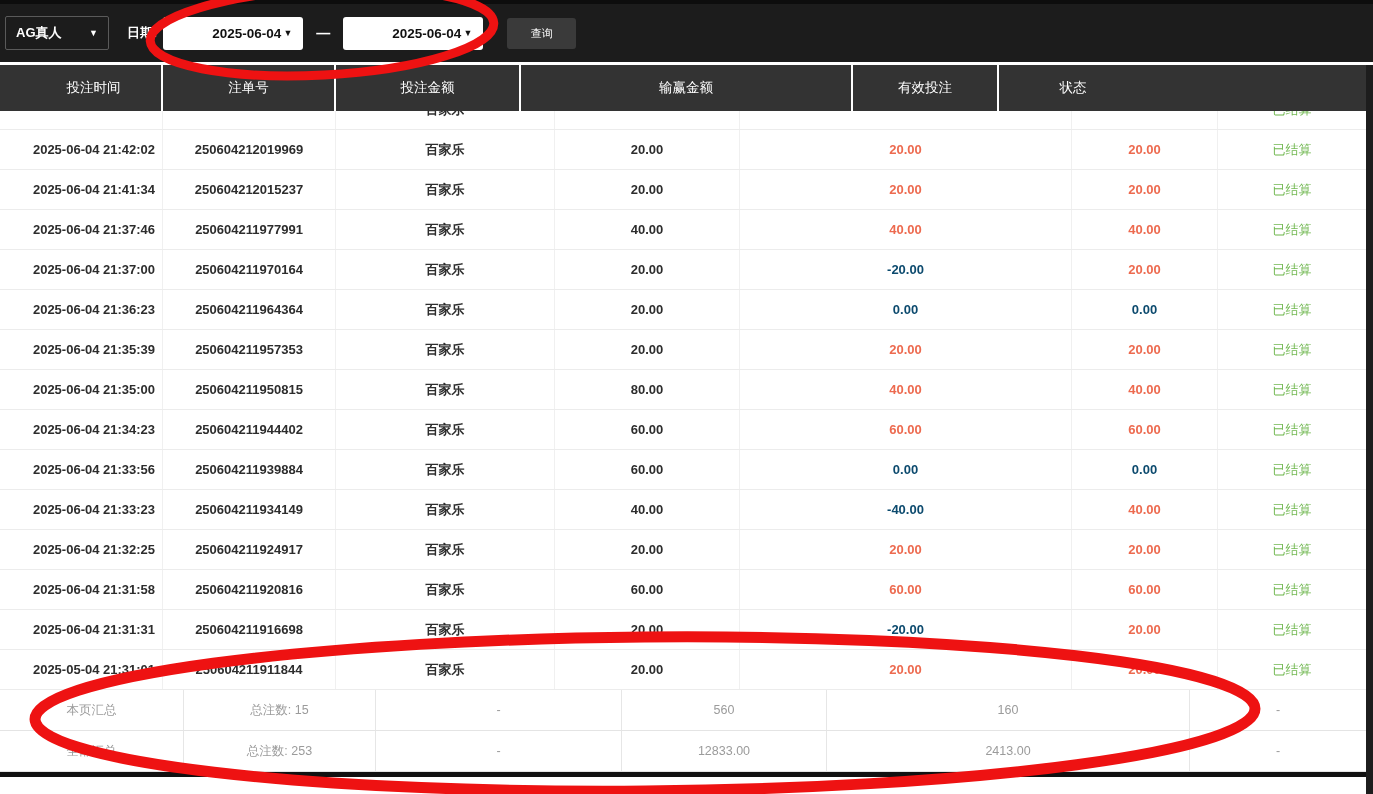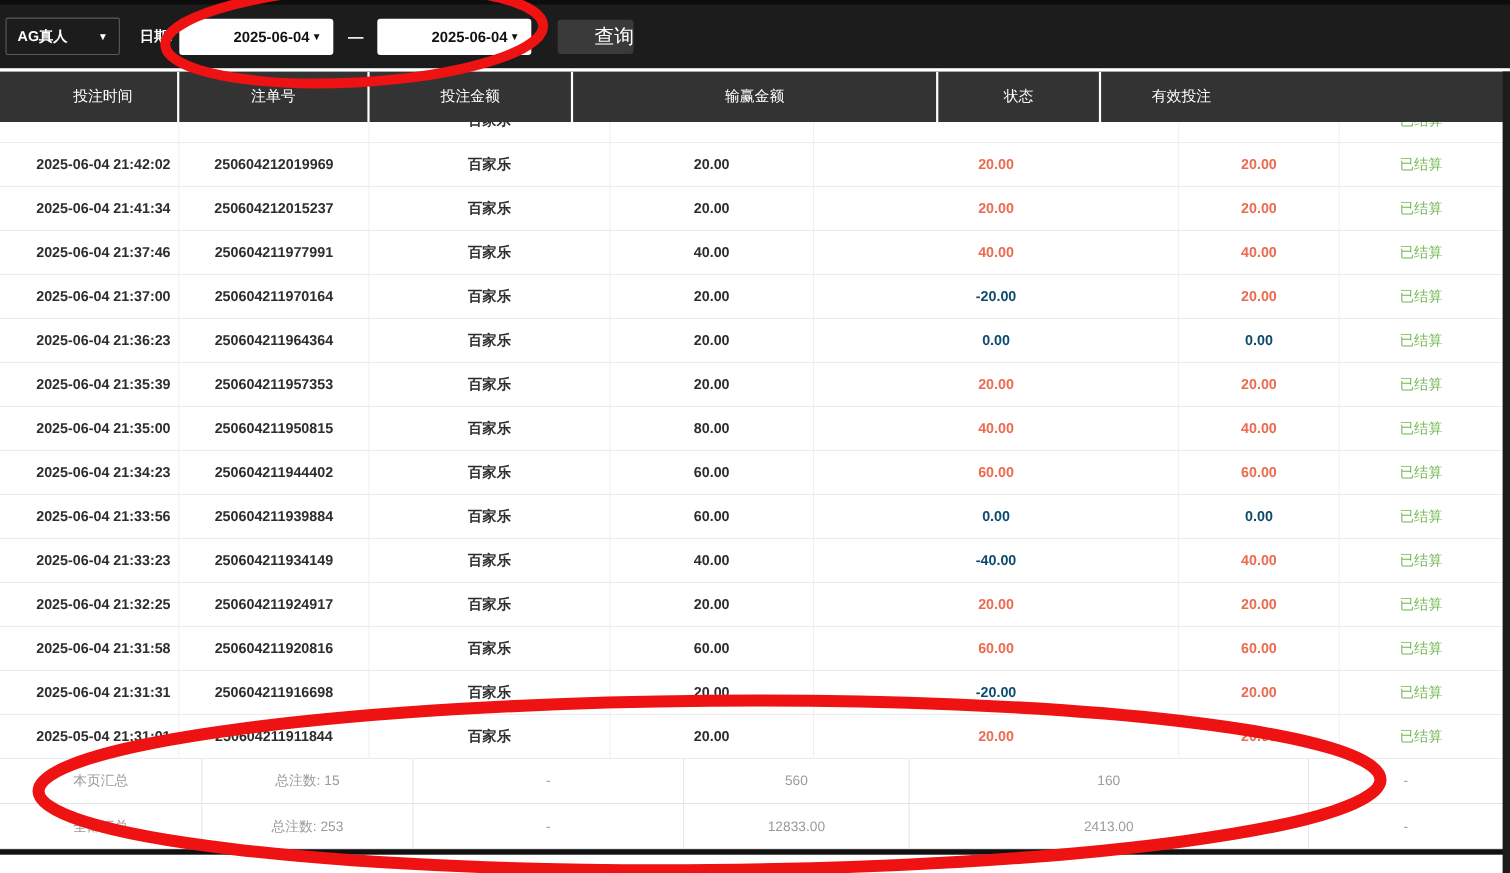--- a/index.html
+++ b/index.html
@@ -13,21 +13,21 @@
                  display:flex; align-items:center; justify-content:space-between; padding:16px 10px;
                  color:#fff; font-size:13px; font-weight:700; cursor:pointer; }
   .caret-white { color:#fff; font-size:9px; }
   .caret-black { color:#111; font-size:9px; position:absolute; right:11px; top:50%; transform:translateY(-50%); }
   .date-label { color:#fff; font-size:13px; font-weight:700; margin-left:18px; }
   .date-select { position:relative; width:140px; height:33px; background:#fff; border-radius:3px; margin-left:6px;
                  display:flex; align-items:center; justify-content:flex-end; padding-right:22px;
                  color:#111; font-size:13.5px; font-weight:700; cursor:pointer; }
   .range-sep { color:#fff; font-size:14px; font-weight:700; margin:0 7px 0 13px; }
   .query-btn { margin-left:24px; width:69px; height:31px; background:#3a3a3a; border:none; border-radius:3px;
-               color:#fff; font-size:18px; font-family:inherit; cursor:pointer;text-align:right; }
+               color:#fff; font-size:11px; font-family:inherit; cursor:pointer; }
 
   
   .thead { display:flex; height:46px; background:#333333; }
   .th { display:flex; align-items:center; justify-content:center; color:#fff; font-size:13.5px;
         border-right:2px solid #fff; height:100%; }
   .th:last-child { border-right:none; }
 
   
   .c1{width:163px;padding-left:26px;} .c2{width:173px;} .c3{width:219px;} .c4{width:185px;}
   .c5{width:332px;} .c6{width:146px;} .c7{width:148px;}
@@ -78,22 +78,22 @@
       <span class="caret-black">▼</span>
     </div>
     <button class="query-btn">查询</button>
   </div>
 
   <div class="thead">
     <div class="th c1">投注时间</div>
     <div class="th c2">注单号</div>
     <div class="th c4">投注金额</div>
     <div class="th c5">输赢金额</div>
+    <div class="th c6">有效投注</div>
     <div class="th c7">状态</div>
-    <div class="th c6">有效投注</div>
   </div>
 
   <div class="partial-row">
     <div class="row">
       <div class="cell c1"></div>
       <div class="cell c2"></div>
       <div class="cell c3">百家乐</div>
       <div class="cell c4"></div>
       <div class="cell c5"></div>
       <div class="cell c6"></div>

